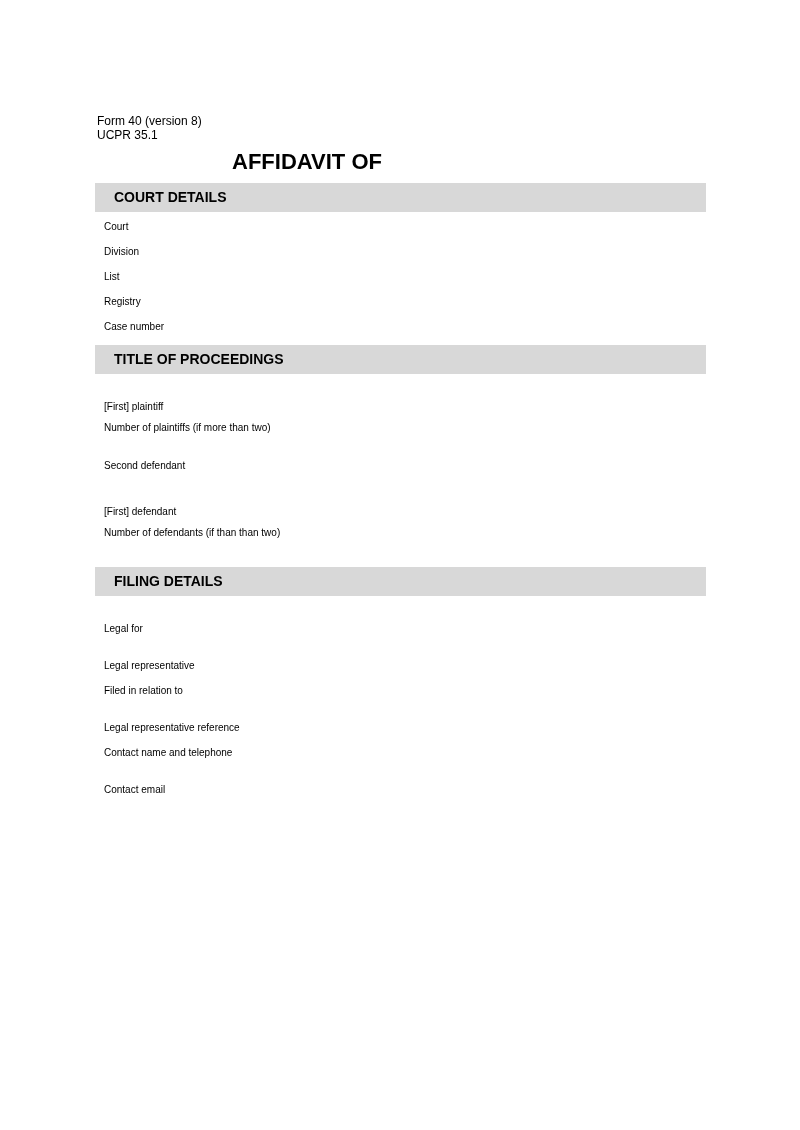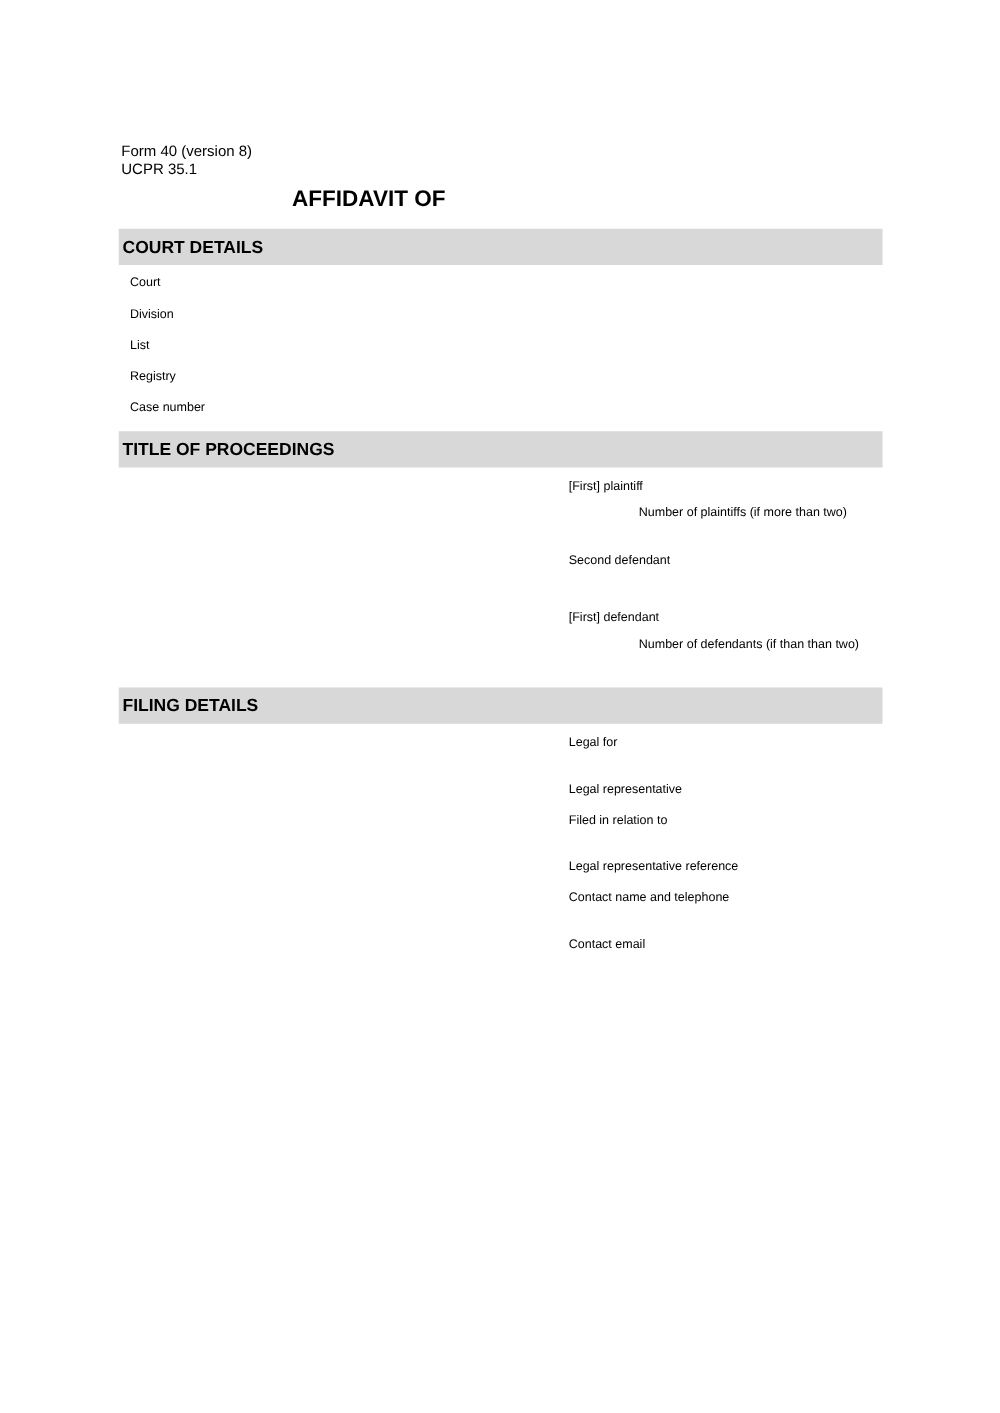--- a/index.html
+++ b/index.html
@@ -19,57 +19,57 @@
   .meta {
     position: absolute;
     left: 97px;
     top: 114px;
     font-size: 12px;
     line-height: 14px;
     white-space: nowrap;
   }
   .title {
     position: absolute;
-    left: 83px;
+    left: 95px;
     top: 149px;
     width: 424px;
     margin: 0;
     text-align: center;
-    font-size: 18px;
+    font-size: 22px;
     font-weight: 700;
   }
   .content {
     position: absolute;
     left: 95px;
     top: 183px;
     width: 611px;
     display: flex;
     flex-direction: column;
   }
   .section {
     display: flex;
     flex-direction: column;
   }
   .bar {
     height: 29px;
     line-height: 29px;
     background: #d8d8d8;
     font-size: 14px;
     font-weight: 700;
-    padding-left: 3px;
+    padding-left: 19px;
     box-sizing: border-box;
   }
   .bar.mt6 { margin-top: 6px; }
   .bar.mt9 { margin-top: 9px; }
   .rows {
     margin-top: 2px;
     display: flex;
     flex-direction: column;
   }
-  .rows.mt3 { margin-top: 3px; align-items: flex-end; }
+  .rows.mt3 { margin-top: 20px; }
   .row {
     display: flex;
     align-items: flex-start;
   }
   .row .label {
     font-size: 10px;
     line-height: 25px;
     padding-left: 9px;
     width: 260px;
     box-sizing: border-box;

